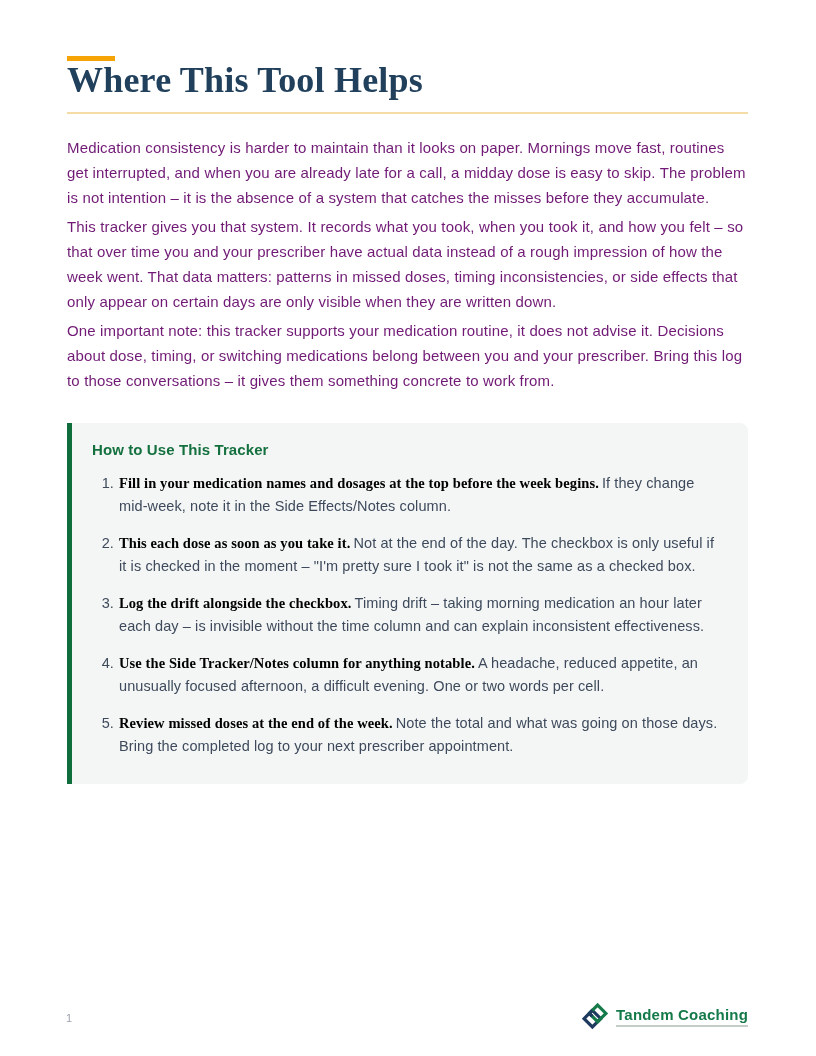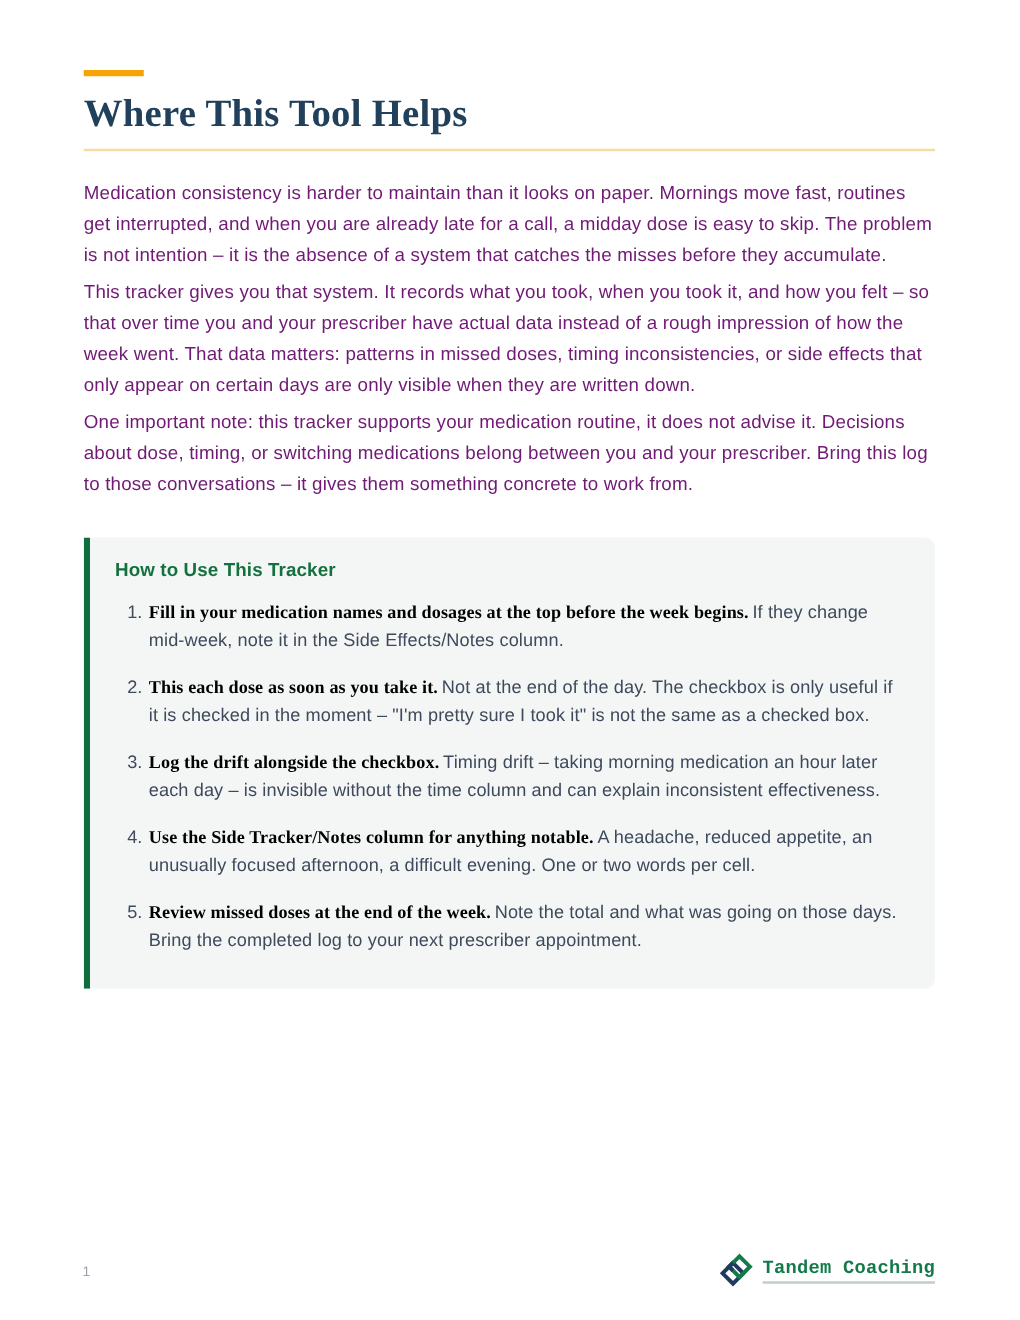--- a/index.html
+++ b/index.html
@@ -15,24 +15,23 @@
   }
   .content {
     padding: 56px 68px 0 67px;
   }
   .accent-bar {
     width: 48px;
     height: 5px;
     background: #F5A305;
   }
   .page-title {
-    margin-top: 13px;
     font-family: "Liberation Serif", "DejaVu Serif", serif;
     font-weight: 700;
-    font-size: 31px;
+    font-size: 36px;
     line-height: 1.1;
     color: #21405C;
     letter-spacing: 0.2px;
   }
   .gold-rule {
     margin-top: 11px;
     border-bottom: 2px solid #F5DCA6;
   }
   .body-copy { margin-top: 21px; }
   .body-copy p {
@@ -93,21 +92,20 @@
     gap: 7px;
   }
   .brand-icon { width: 28px; height: 28px; display: block; }
   .brand-name {
     font-size: 15px;
     font-weight: 700;
     color: #157A4A;
     letter-spacing: 0.2px;
     border-bottom: 2px solid #C3CEC8;
     padding-bottom: 2px;
-    font-family: Liberation Mono, monospace;
   }
 </style>
 </head>
 <body>
 
 <div class="page">
   <div class="content">
 
     <div class="accent-bar"></div>
 

